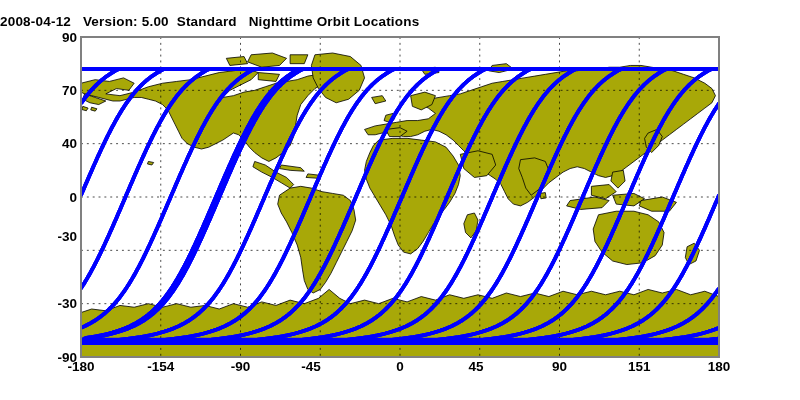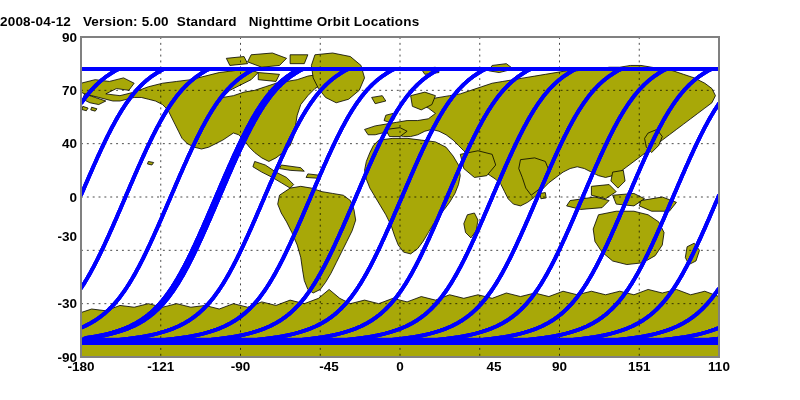--- a/index.html
+++ b/index.html
@@ -223,23 +223,23 @@
             <line x1="0" x2="360" y1="170" y2="170" stroke="#0000ff" stroke-width="1.6"></line>
           </g>
         </g>
     </svg>
   </div>
 
   <div id="frame"></div>
 
   <div id="xaxis">
     <div class="xtick" style="left:0px;text-align:center;">-180</div>
-    <div class="xtick" style="left:79.75px;">-121</div>
+    <div class="xtick" style="left:79.75px;">-154</div>
     <div class="xtick" style="left:159.5px;">-90</div>
-    <div class="xtick" style="left:248px;">-45</div>
+    <div class="xtick" style="left:230px;">-45</div>
     <div class="xtick" style="left:319px;">0</div>
-    <div class="xtick" style="left:413px;">45</div>
+    <div class="xtick" style="left:395px;">45</div>
     <div class="xtick" style="left:478.5px;">90</div>
     <div class="xtick" style="left:558.25px;">151</div>
-    <div class="xtick" style="left:638px;">110</div>
+    <div class="xtick" style="left:638px;">180</div>
   </div>
 
 </div>
 
 </body></html>

